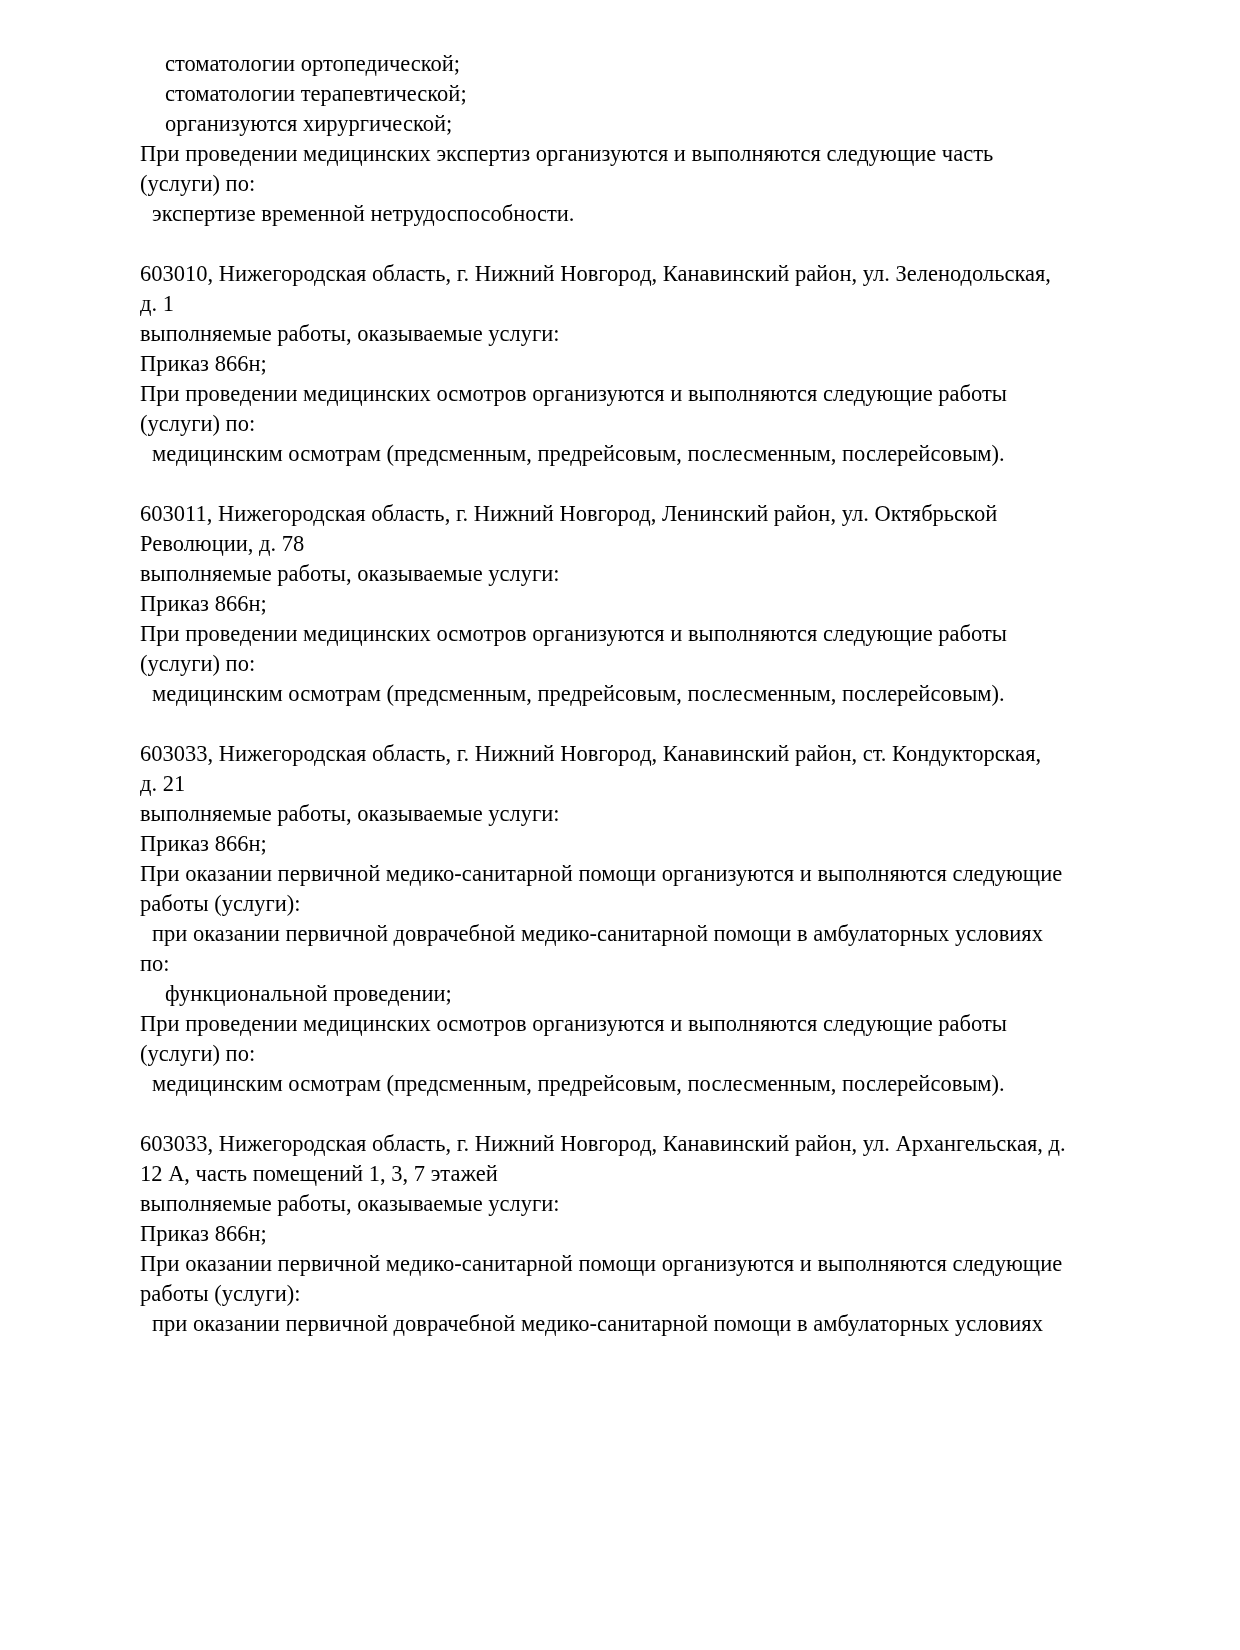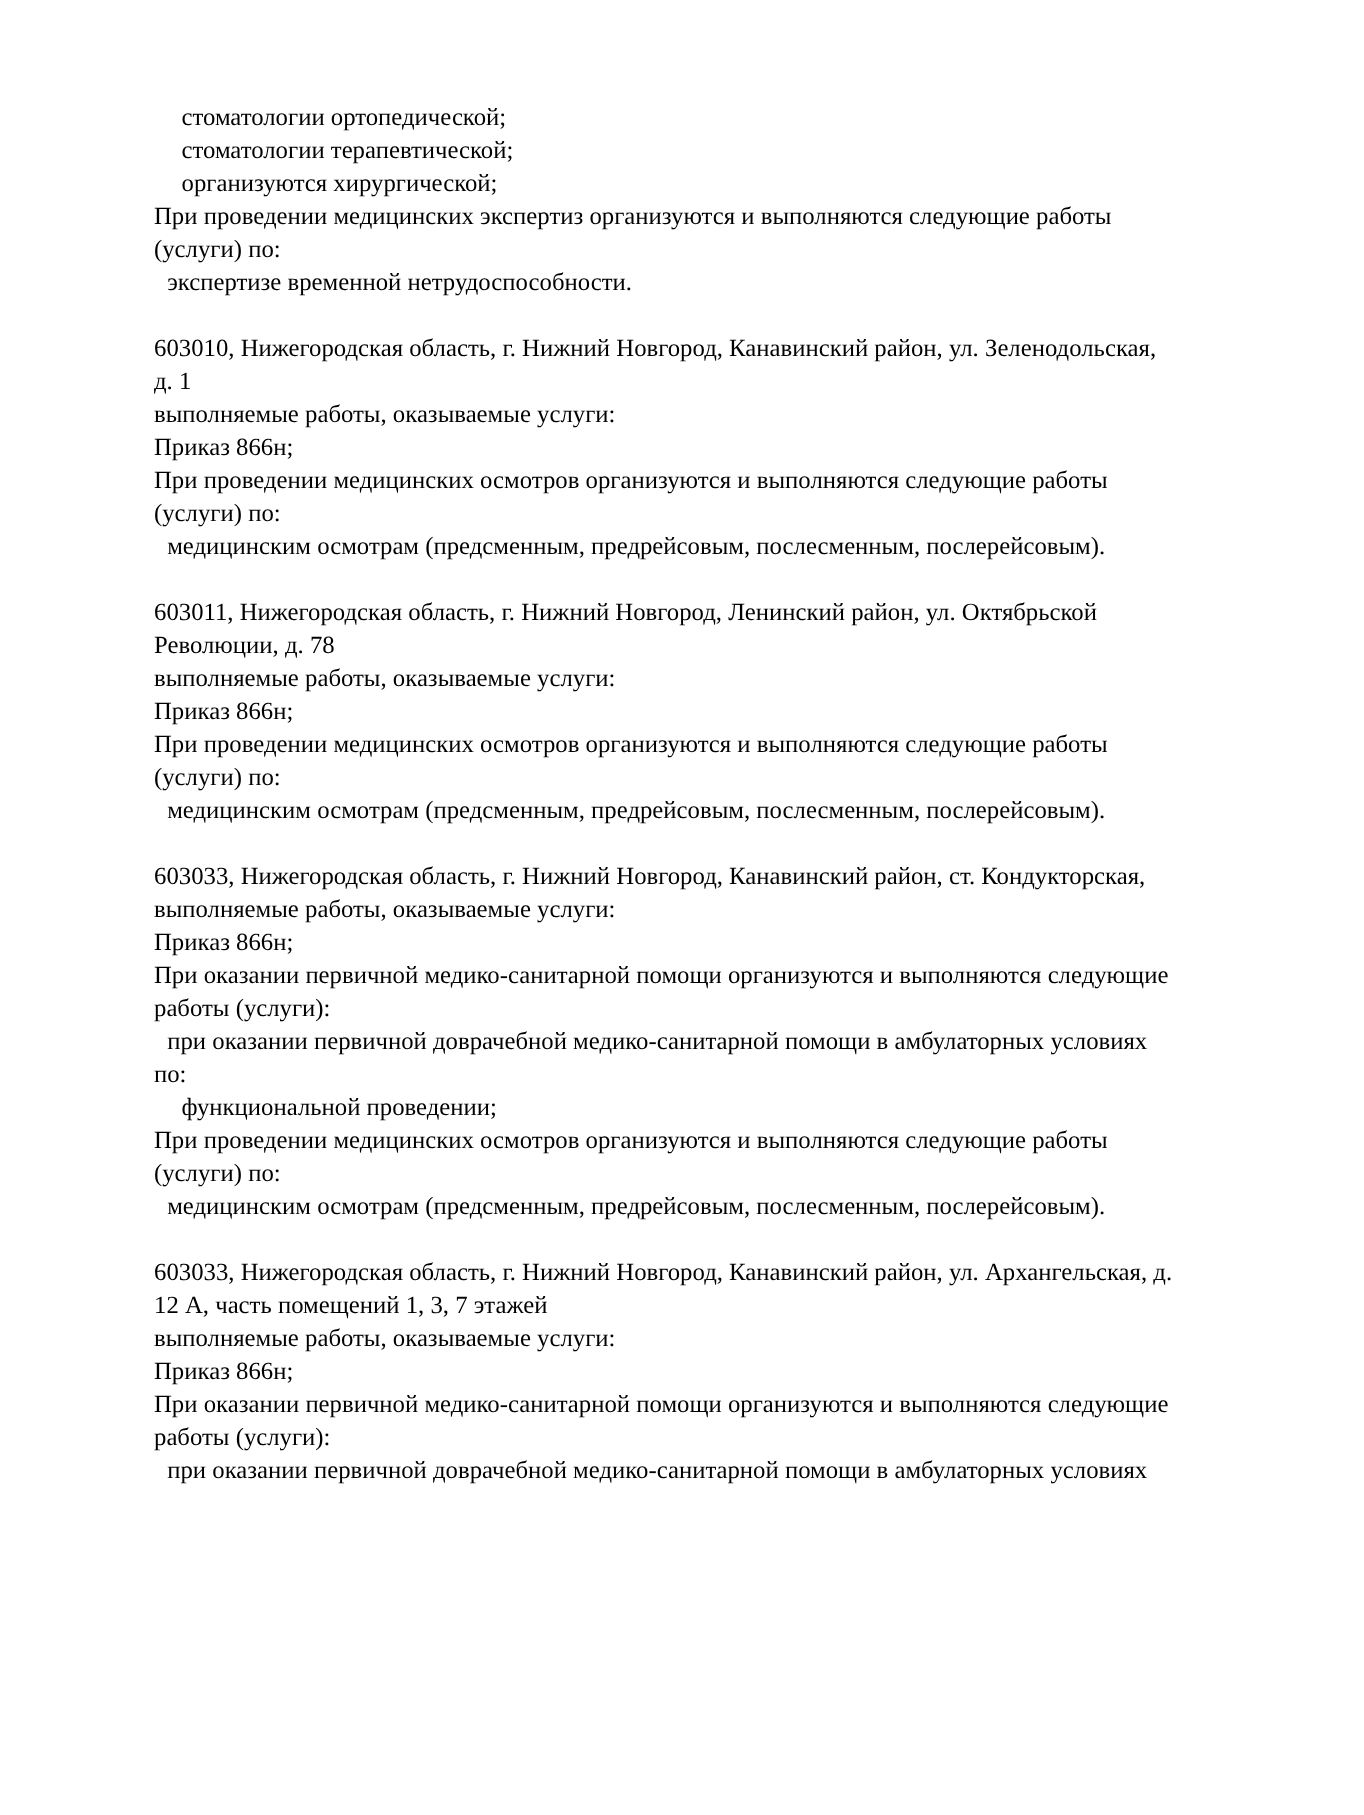--- a/index.html
+++ b/index.html
@@ -11,21 +11,21 @@
     height: 1650px;
     background: #ffffff;
     color: #000000;
     font-family: "Liberation Serif", "DejaVu Serif", serif;
     overflow: hidden;
   }
   .page {
     box-sizing: border-box;
     width: 1240px;
     height: 1650px;
-    padding: 92px 90px 0 140px;
+    padding: 49px 90px 0 140px;
   }
   .section + .section {
     margin-top: 30px; 
   }
   .doc-line {
     font-size: 22.5px;
     line-height: 30px;
     white-space: pre;
   }
   .ind-0 { padding-left: 0; }
@@ -34,21 +34,21 @@
 </style>
 </head>
 <body>
 
 <main class="page">
   <div id="doc-root">
       <section class="section">
         <div class="doc-line ind-2">стоматологии ортопедической;</div>
         <div class="doc-line ind-2">стоматологии терапевтической;</div>
         <div class="doc-line ind-2">организуются хирургической;</div>
-        <div class="doc-line ind-0">При проведении медицинских экспертиз организуются и выполняются следующие работы</div>
+        <div class="doc-line ind-0">При проведении медицинских экспертиз организуются и выполняются следующие часть</div>
         <div class="doc-line ind-0">(услуги) по:</div>
         <div class="doc-line ind-1">экспертизе временной нетрудоспособности.</div>
       </section>
       <section class="section">
         <div class="doc-line ind-0">603010, Нижегородская область, г. Нижний Новгород, Канавинский район, ул. Зеленодольская,</div>
         <div class="doc-line ind-0">д. 1</div>
         <div class="doc-line ind-0">выполняемые работы, оказываемые услуги:</div>
         <div class="doc-line ind-0">Приказ 866н;</div>
         <div class="doc-line ind-0">При проведении медицинских осмотров организуются и выполняются следующие работы</div>
         <div class="doc-line ind-0">(услуги) по:</div>
@@ -58,20 +58,21 @@
         <div class="doc-line ind-0">603011, Нижегородская область, г. Нижний Новгород, Ленинский район, ул. Октябрьской</div>
         <div class="doc-line ind-0">Революции, д. 78</div>
         <div class="doc-line ind-0">выполняемые работы, оказываемые услуги:</div>
         <div class="doc-line ind-0">Приказ 866н;</div>
         <div class="doc-line ind-0">При проведении медицинских осмотров организуются и выполняются следующие работы</div>
         <div class="doc-line ind-0">(услуги) по:</div>
         <div class="doc-line ind-1">медицинским осмотрам (предсменным, предрейсовым, послесменным, послерейсовым).</div>
       </section>
       <section class="section">
         <div class="doc-line ind-0">603033, Нижегородская область, г. Нижний Новгород, Канавинский район, ст. Кондукторская,</div>
+        <div class="doc-line ind-0">д. 21</div>
         <div class="doc-line ind-0">выполняемые работы, оказываемые услуги:</div>
         <div class="doc-line ind-0">Приказ 866н;</div>
         <div class="doc-line ind-0">При оказании первичной медико-санитарной помощи организуются и выполняются следующие</div>
         <div class="doc-line ind-0">работы (услуги):</div>
         <div class="doc-line ind-1">при оказании первичной доврачебной медико-санитарной помощи в амбулаторных условиях</div>
         <div class="doc-line ind-0">по:</div>
         <div class="doc-line ind-2">функциональной проведении;</div>
         <div class="doc-line ind-0">При проведении медицинских осмотров организуются и выполняются следующие работы</div>
         <div class="doc-line ind-0">(услуги) по:</div>
         <div class="doc-line ind-1">медицинским осмотрам (предсменным, предрейсовым, послесменным, послерейсовым).</div>

